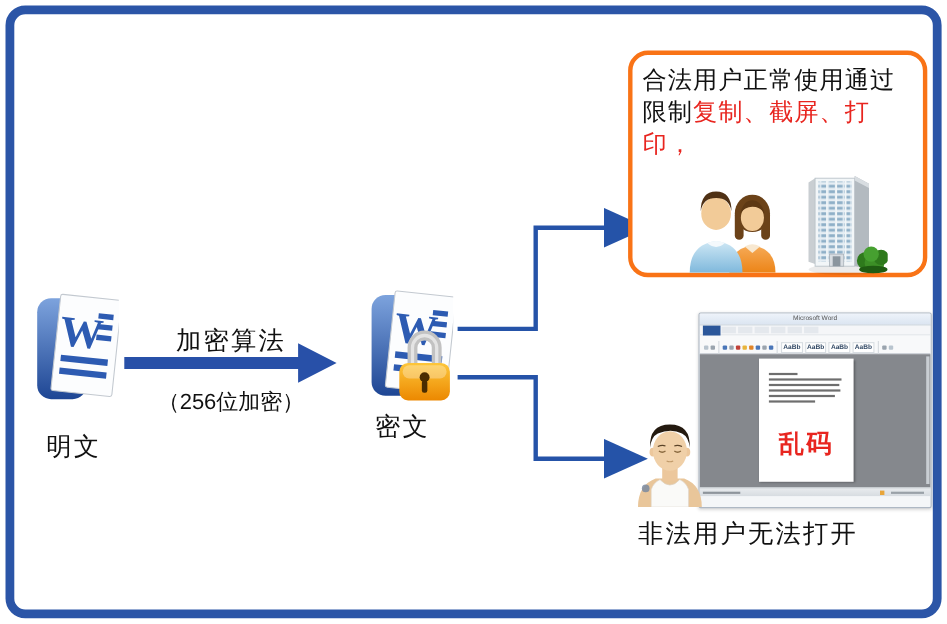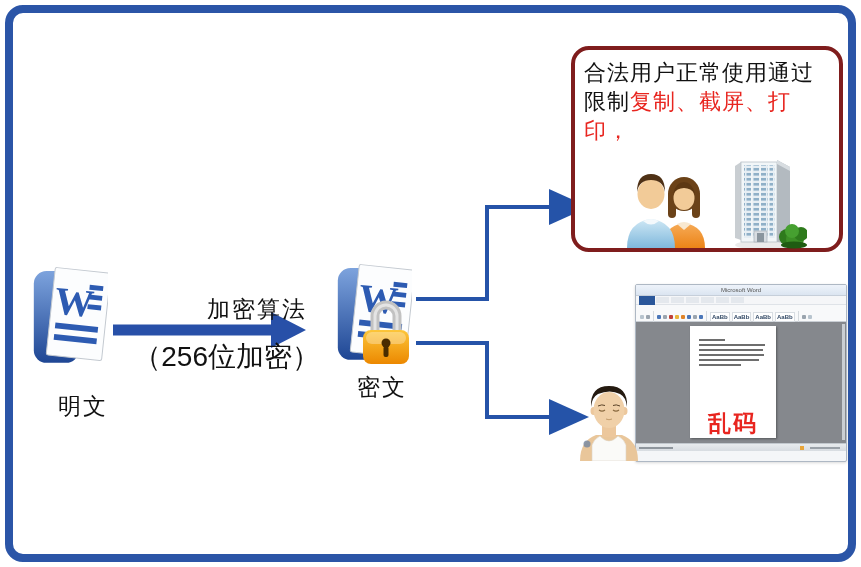--- a/index.html
+++ b/index.html
@@ -3,28 +3,28 @@
 <meta charset="utf-8">
 <style>
   * { margin:0; padding:0; box-sizing:border-box; }
   html,body { background:#ffffff; }
   body { font-family:"Liberation Sans", sans-serif; }
   .canvas { position:relative; width:861px; height:567px; background:#fff; overflow:hidden; }
   .frame { position:absolute; inset:5px; border:8px solid #2b55a7; border-radius:18px; }
   .overlay { position:absolute; left:0; top:0; width:861px; height:567px; pointer-events:none; }
 
   .abs { position:absolute; }
-  .lbl { color:#111; font-size:23px; letter-spacing:2px; text-align:right; font-weight:500; }
+  .lbl { color:#111; font-size:23px; letter-spacing:2px; text-align:center; font-weight:500; }
 
   
   .enc-top { left:113px; top:294px; width:194px; font-size:23px; }
-  .enc-bottom { left:100px; top:338px; width:220px; font-size:28px; letter-spacing:0; }
+  .enc-bottom { left:100px; top:352px; width:220px; font-size:20px; letter-spacing:0; }
 
   
-  .legal-box { left:571px; top:46px; width:272px; height:206px; border:4px solid #7f1d1d;
+  .legal-box { left:571px; top:46px; width:272px; height:206px; border:4px solid #f97316;
                border-radius:18px; background:#fff; }
   .legal-text { position:absolute; left:9px; top:8px; width:252px; font-size:22px;
                 line-height:29px; letter-spacing:1px; color:#111; font-weight:500; }
   .red { color:#e8251f; }
 
   
   .ww { left:635px; top:284px; width:212px; height:178px; background:#f4f6f8;
         border:1px solid #aeb8c4; border-radius:2px; overflow:hidden; box-shadow:0 1px 3px rgba(0,0,0,.15); }
   .ww-title { height:11px; background:linear-gradient(#eef3fa,#dbe5f1); border-bottom:1px solid #c6cfda;
               font-size:6px; line-height:11px; text-align:center; color:#555; }
@@ -40,21 +40,21 @@
   .sep { display:inline-block; width:1px; height:12px; background:#d5dade; margin:0 2px; vertical-align:middle; }
   .gal { display:inline-block; font-size:6px; font-weight:bold; color:#334a66; background:#fff;
          border:1px solid #d8dde2; padding:0 1px; margin:0 1px; vertical-align:middle; line-height:8px; }
   .ww-doc { position:relative; height:121px; background:#85888d; }
   .ww-page { position:absolute; left:54px; top:4px; width:86px; height:112px; background:#fff;
              box-shadow:1px 1px 2px rgba(0,0,0,.35); }
   .gl { height:2px; background:#6e6e6e; margin:3px 0 0 9px; }
   .gl1 { width:26px; margin-top:13px; } .gl2 { width:66px; } .gl3 { width:64px; }
   .gl4 { width:65px; } .gl5 { width:60px; } .gl6 { width:42px; }
   .garbled { position:absolute; left:0; top:62px; width:100%; text-align:center; color:#e8251f;
-             font-size:23px; font-weight:bold; letter-spacing:2px;margin-top:20px; }
+             font-size:23px; font-weight:bold; letter-spacing:2px; }
   .ww-scroll { position:absolute; right:1px; top:2px; width:3px; height:116px; background:#c9ced3; }
   .ww-status { height:8px; background:linear-gradient(#e8ebee,#d7dce1); border-top:1px solid #c2c8ce;
                position:relative; }
   .st-l { position:absolute; left:3px; top:3px; width:34px; height:2px; background:#8e959c; }
   .st-y { position:absolute; right:42px; top:2px; width:4px; height:4px; background:#e8a53a; }
   .st-r { position:absolute; right:6px; top:3px; width:30px; height:2px; background:#9aa1a8; }
 
   .caption { left:558px; top:470px; width:244px; }
 </style>
 </head>
@@ -217,13 +217,14 @@
     <ellipse cx="48.5" cy="30" rx="3" ry="4" fill="#ecc79c"></ellipse>
     <ellipse cx="33" cy="29" rx="15.5" ry="18" fill="#f0d0a8"></ellipse>
     <path d="M15,26 Q14,5 33,5 Q52,5 51,26 Q50,16 44,13 Q34,8 22,13 Q16,16 15,26 Z" fill="#241a10"></path>
     <path d="M23,29 q3,2.2 6,0" stroke="#8a6a40" stroke-width="1.2" fill="none"></path>
     <path d="M37,29 q3,2.2 6,0" stroke="#8a6a40" stroke-width="1.2" fill="none"></path>
     <path d="M22,25 q4,-2 7,-0.5" stroke="#5a4328" stroke-width="1" fill="none"></path>
     <path d="M37,24.5 q3,-1.5 7,0.5" stroke="#5a4328" stroke-width="1" fill="none"></path>
     <path d="M30,38 q3,1.5 6,0" stroke="#c09a6a" stroke-width="1" fill="none"></path>
   </svg>
 
+  <div class="abs lbl caption">非法用户无法打开</div>
 </div>
 
 </body></html>

